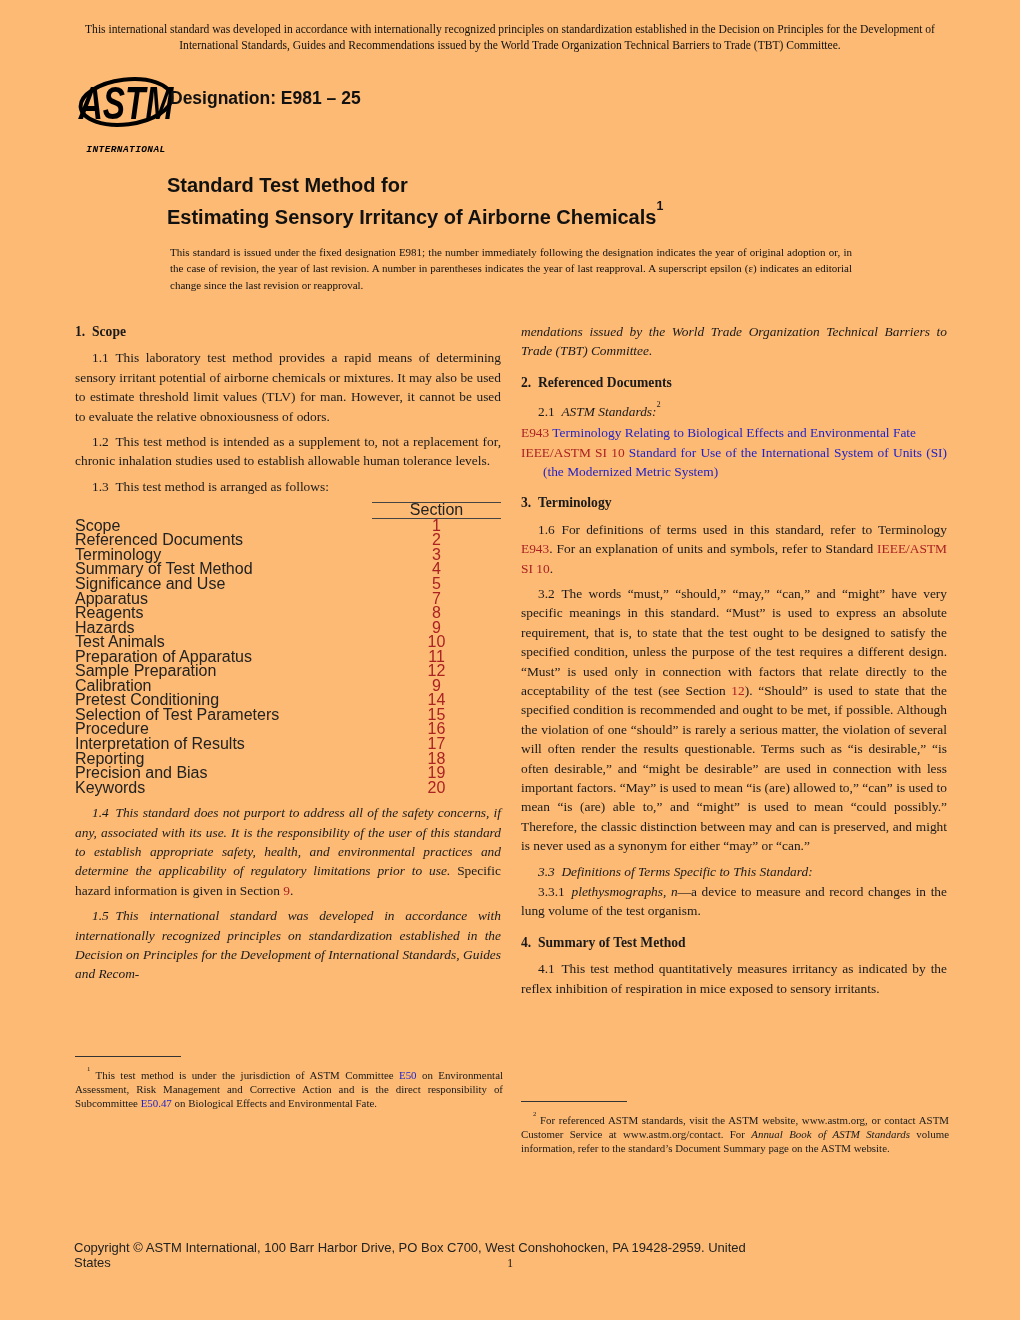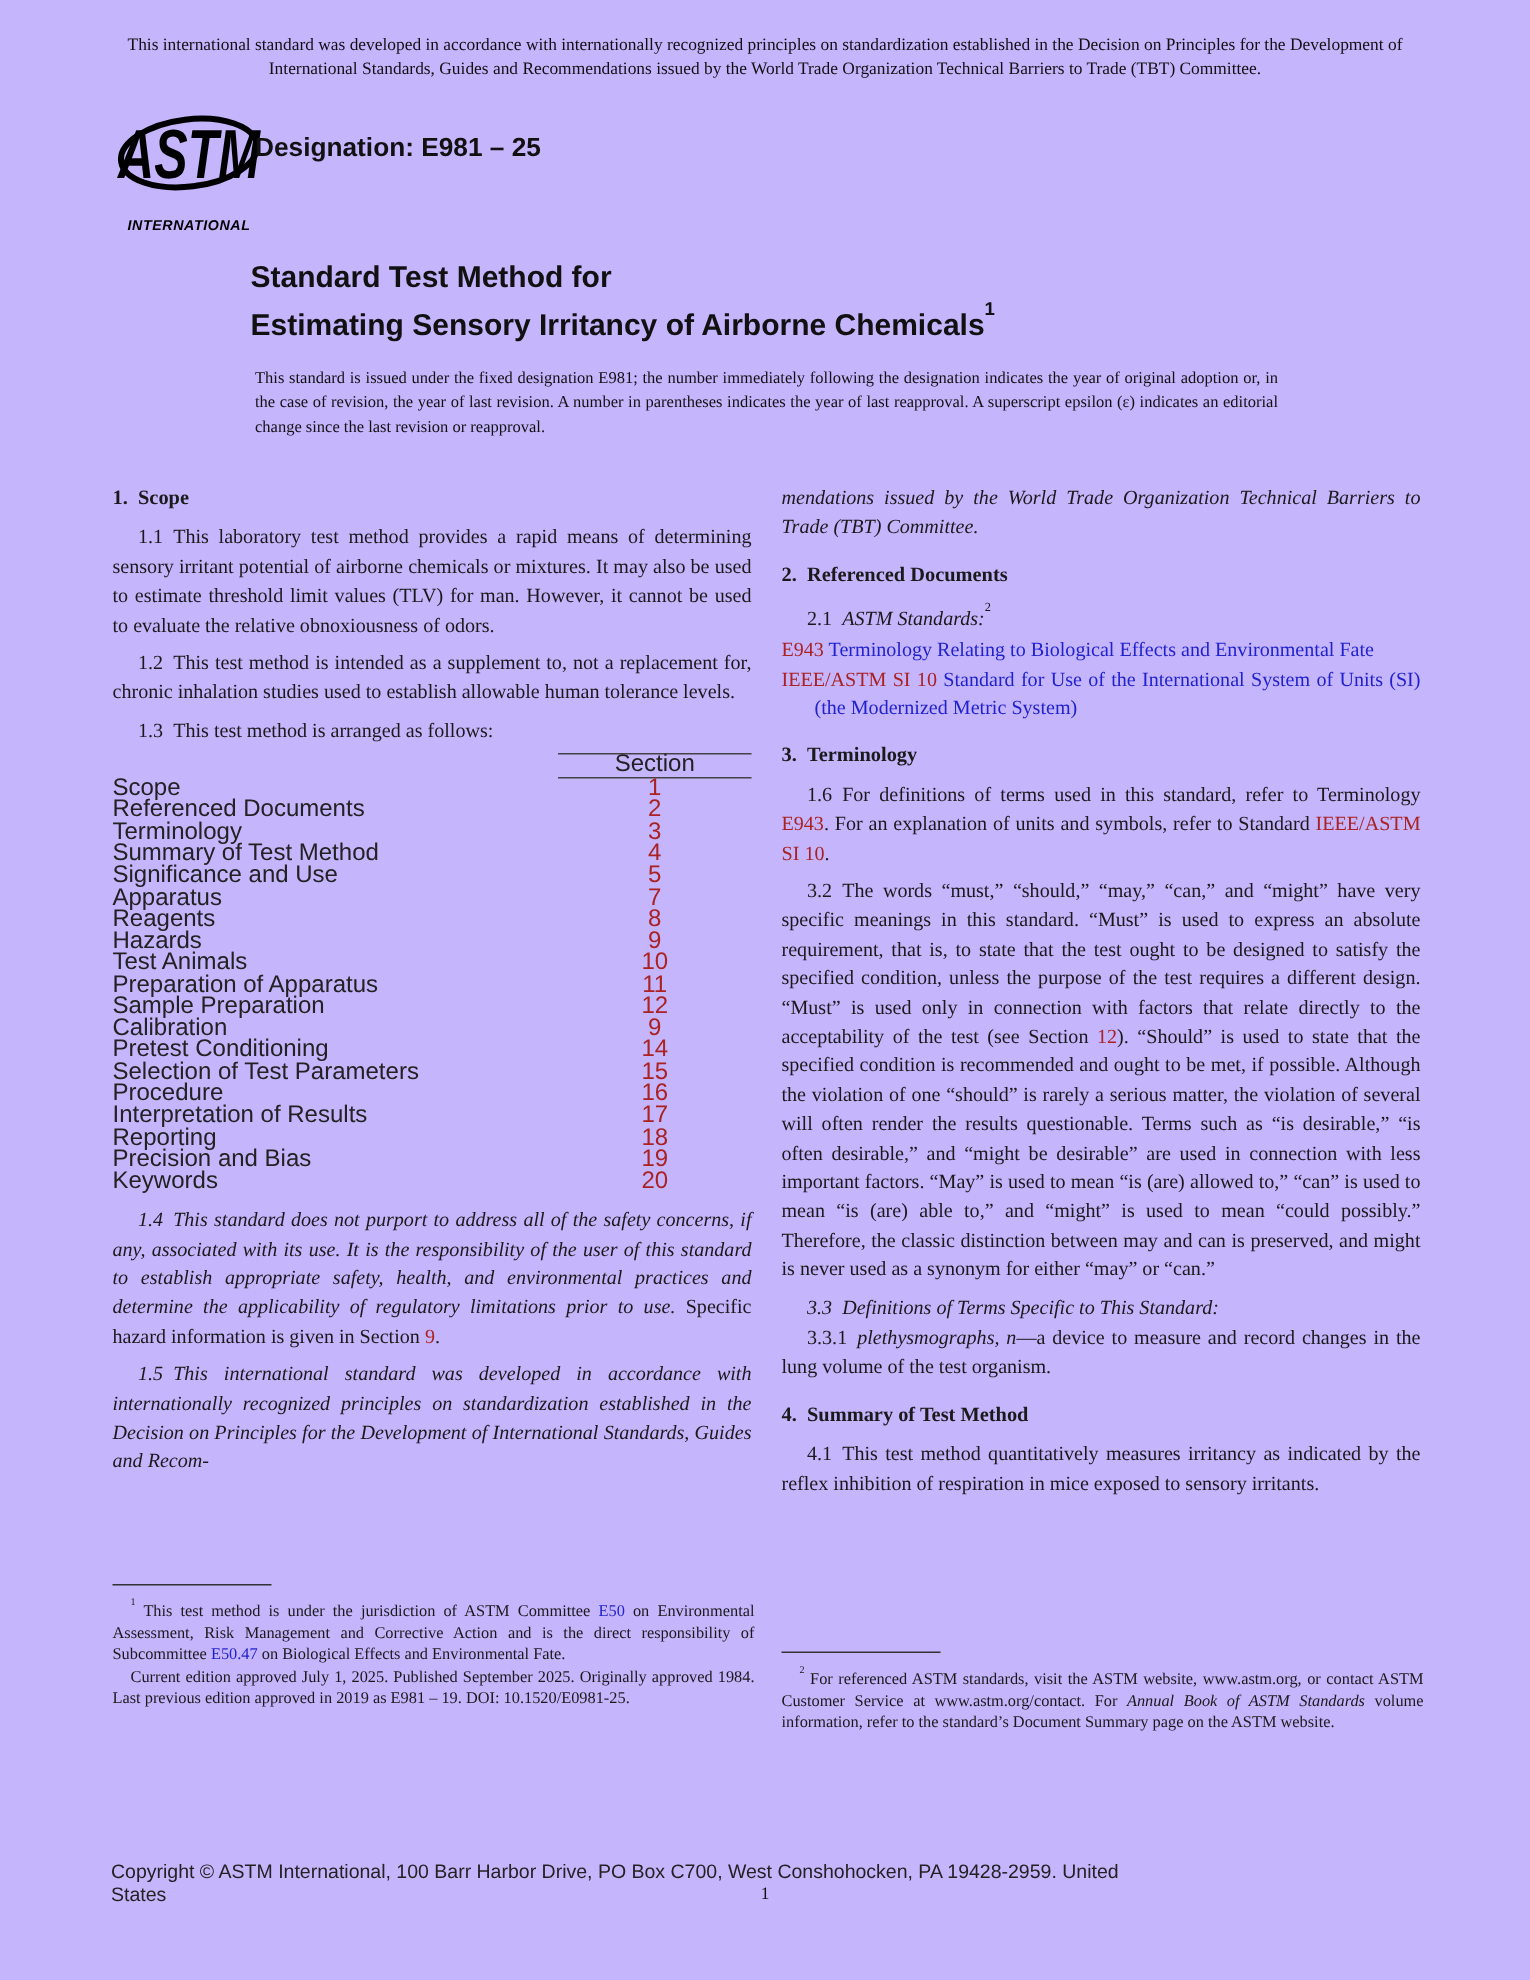--- a/index.html
+++ b/index.html
@@ -1,26 +1,26 @@
 <!DOCTYPE html>
 <html><head>
 <meta charset="utf-8">
 <style>
   html,body { margin:0; padding:0; background:#ffffff; }
   #page {
-    position:relative; width:1020px; height:1320px; background:#c4b5fd;
+    position:relative; width:1020px; height:1320px; background:#fdba74;
     font-family:"Liberation Serif", serif; color:#1a1a1a; overflow:hidden;
   }
   .disclaimer {
     position:absolute; top:22px; left:68px; width:884px;
     font-size:11.6px; line-height:16px; text-align:center; color:#111;
   }
   .logo-wrap { position:absolute; left:76px; top:66px; width:100px; text-align:center; }
   .logo-sub {
-    font-family:Liberation Sans, sans-serif; font-weight:bold; font-style:italic;
+    font-family:Liberation Mono, monospace; font-weight:bold; font-style:italic;
     font-size:9.5px; letter-spacing:0.4px; color:#000; margin-top:-2px;
   }
   .designation {
     position:absolute; left:170px; top:88px;
     font-family:"Liberation Sans", sans-serif; font-weight:bold; font-size:17.5px; color:#111;
   }
   .title-block {
     position:absolute; left:167px; top:172px; width:700px;
     font-family:"Liberation Sans", sans-serif; font-weight:bold; font-size:20px;
     line-height:27px; color:#111;
@@ -203,21 +203,20 @@
     <p class="para italic" style="margin-bottom:1px;">3.3 Definitions of Terms Specific to This Standard:</p>
     <p class="para"><span>3.3.1 </span><span class="italic">plethysmographs, n</span><span>—a device to measure and record changes in the lung volume of the test organism.</span></p>
 
     <div class="sec-head">4. Summary of Test Method</div>
     <p class="para">4.1 This test method quantitatively measures irritancy as indicated by the reflex inhibition of respiration in mice exposed to sensory irritants.</p>
   </div>
 
   <div class="footnote fn1">
     <div class="fn-rule"></div>
     <p class="fn-para"><sup class="s">1</sup><span> This test method is under the jurisdiction of ASTM Committee </span><span class="blue-link">E50</span><span> on Environmental Assessment, Risk Management and Corrective Action and is the direct responsibility of Subcommittee </span><span class="blue-link">E50.47</span><span> on Biological Effects and Environmental Fate.</span></p>
-    <p class="fn-para">Current edition approved July 1, 2025. Published September 2025. Originally approved 1984. Last previous edition approved in 2019 as E981 – 19. DOI: 10.1520/E0981-25.</p>
   </div>
 
   <div class="footnote fn2">
     <div class="fn-rule"></div>
     <p class="fn-para"><sup class="s">2</sup><span> For referenced ASTM standards, visit the ASTM website, www.astm.org, or contact ASTM Customer Service at www.astm.org/contact. For </span><span class="italic">Annual Book of ASTM Standards</span><span> volume information, refer to the standard’s Document Summary page on the ASTM website.</span></p>
   </div>
 
   <div class="copyright">Copyright © ASTM International, 100 Barr Harbor Drive, PO Box C700, West Conshohocken, PA 19428-2959. United States</div>
   <div class="page-num">1</div>
 

